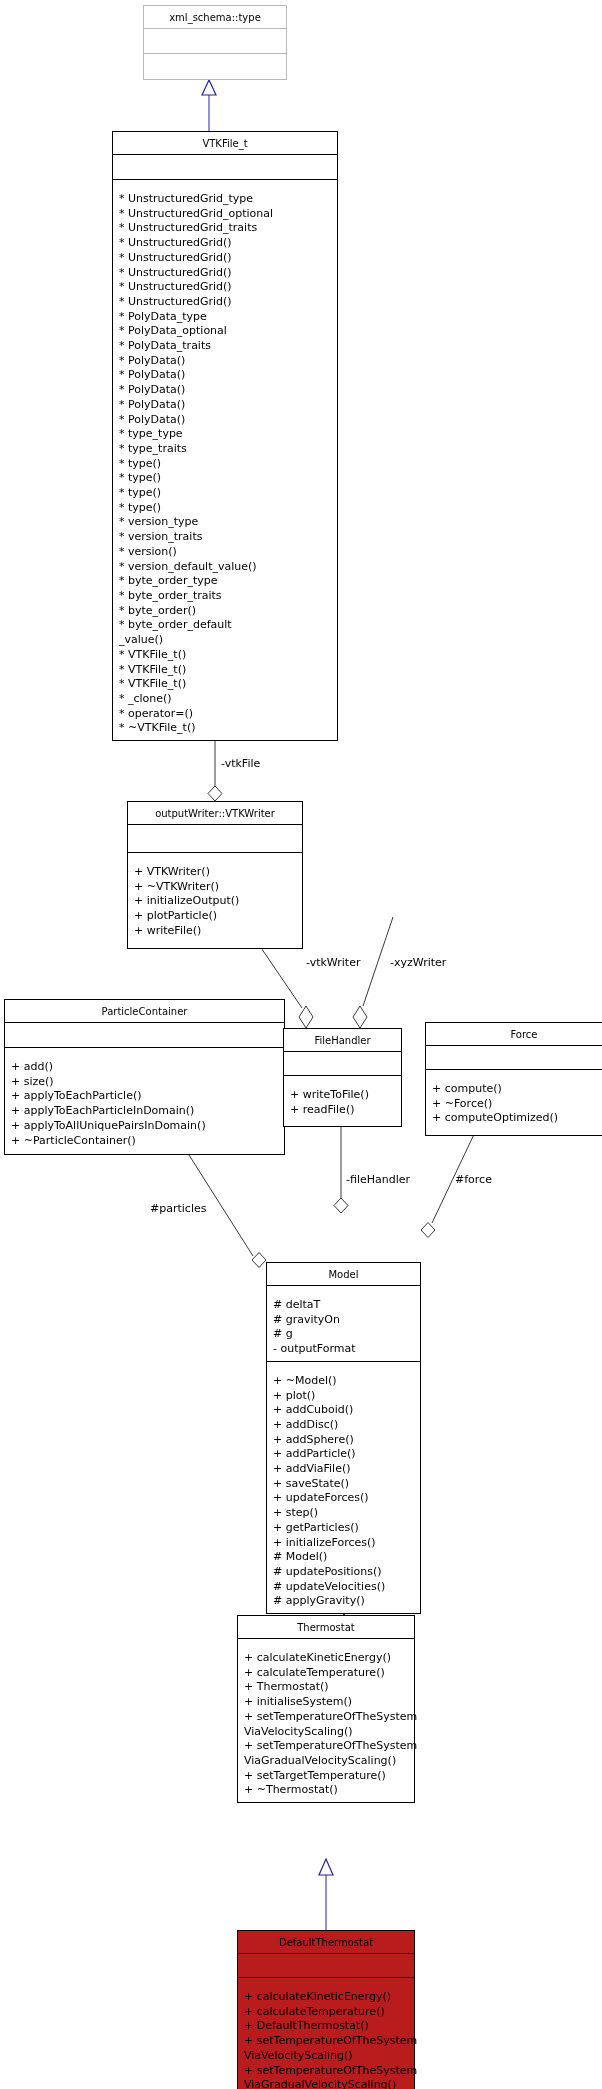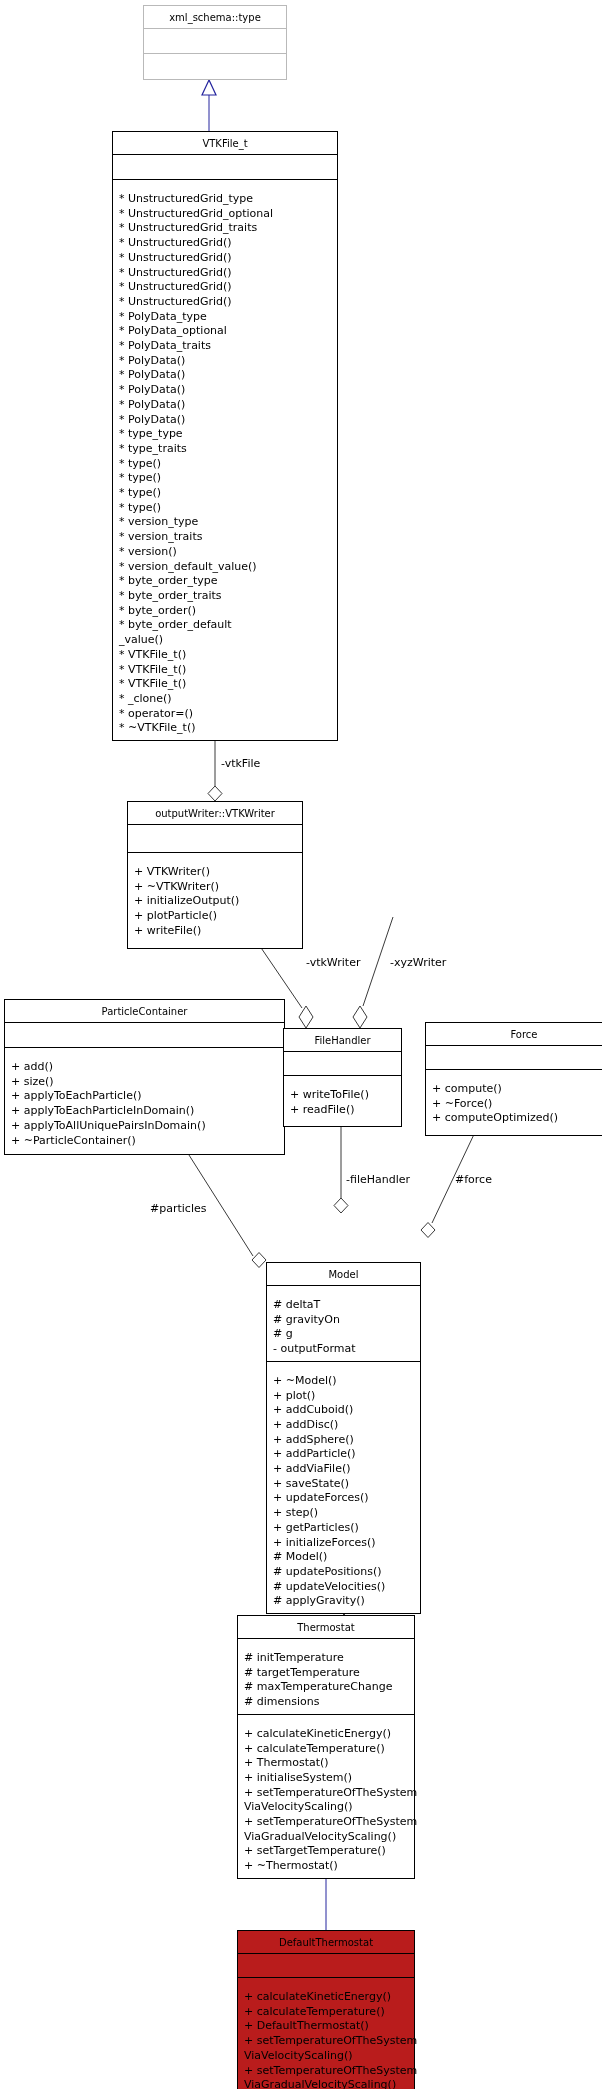--- a/index.html
+++ b/index.html
@@ -184,26 +184,20 @@
         <div class="mline"># Model()</div>
         <div class="mline"># updatePositions()</div>
         <div class="mline"># updateVelocities()</div>
         <div class="mline"># applyGravity()</div>
       </div>
   </div>
 
   <div class="ubox" style="left:237px;top:1615px;width:178px;">
     <div class="ctitle">Thermostat</div>
     <div class="comp members">
-        <div class="mline"># initTemperature</div>
-        <div class="mline"># targetTemperature</div>
-        <div class="mline"># maxTemperatureChange</div>
-        <div class="mline"># dimensions</div>
-      </div>
-    <div class="comp members">
         <div class="mline">+ calculateKineticEnergy()</div>
         <div class="mline">+ calculateTemperature()</div>
         <div class="mline">+ Thermostat()</div>
         <div class="mline">+ initialiseSystem()</div>
         <div class="mline">+ setTemperatureOfTheSystem</div>
         <div class="mline">ViaVelocityScaling()</div>
         <div class="mline">+ setTemperatureOfTheSystem</div>
         <div class="mline">ViaGradualVelocityScaling()</div>
         <div class="mline">+ setTargetTemperature()</div>
         <div class="mline">+ ~Thermostat()</div>

